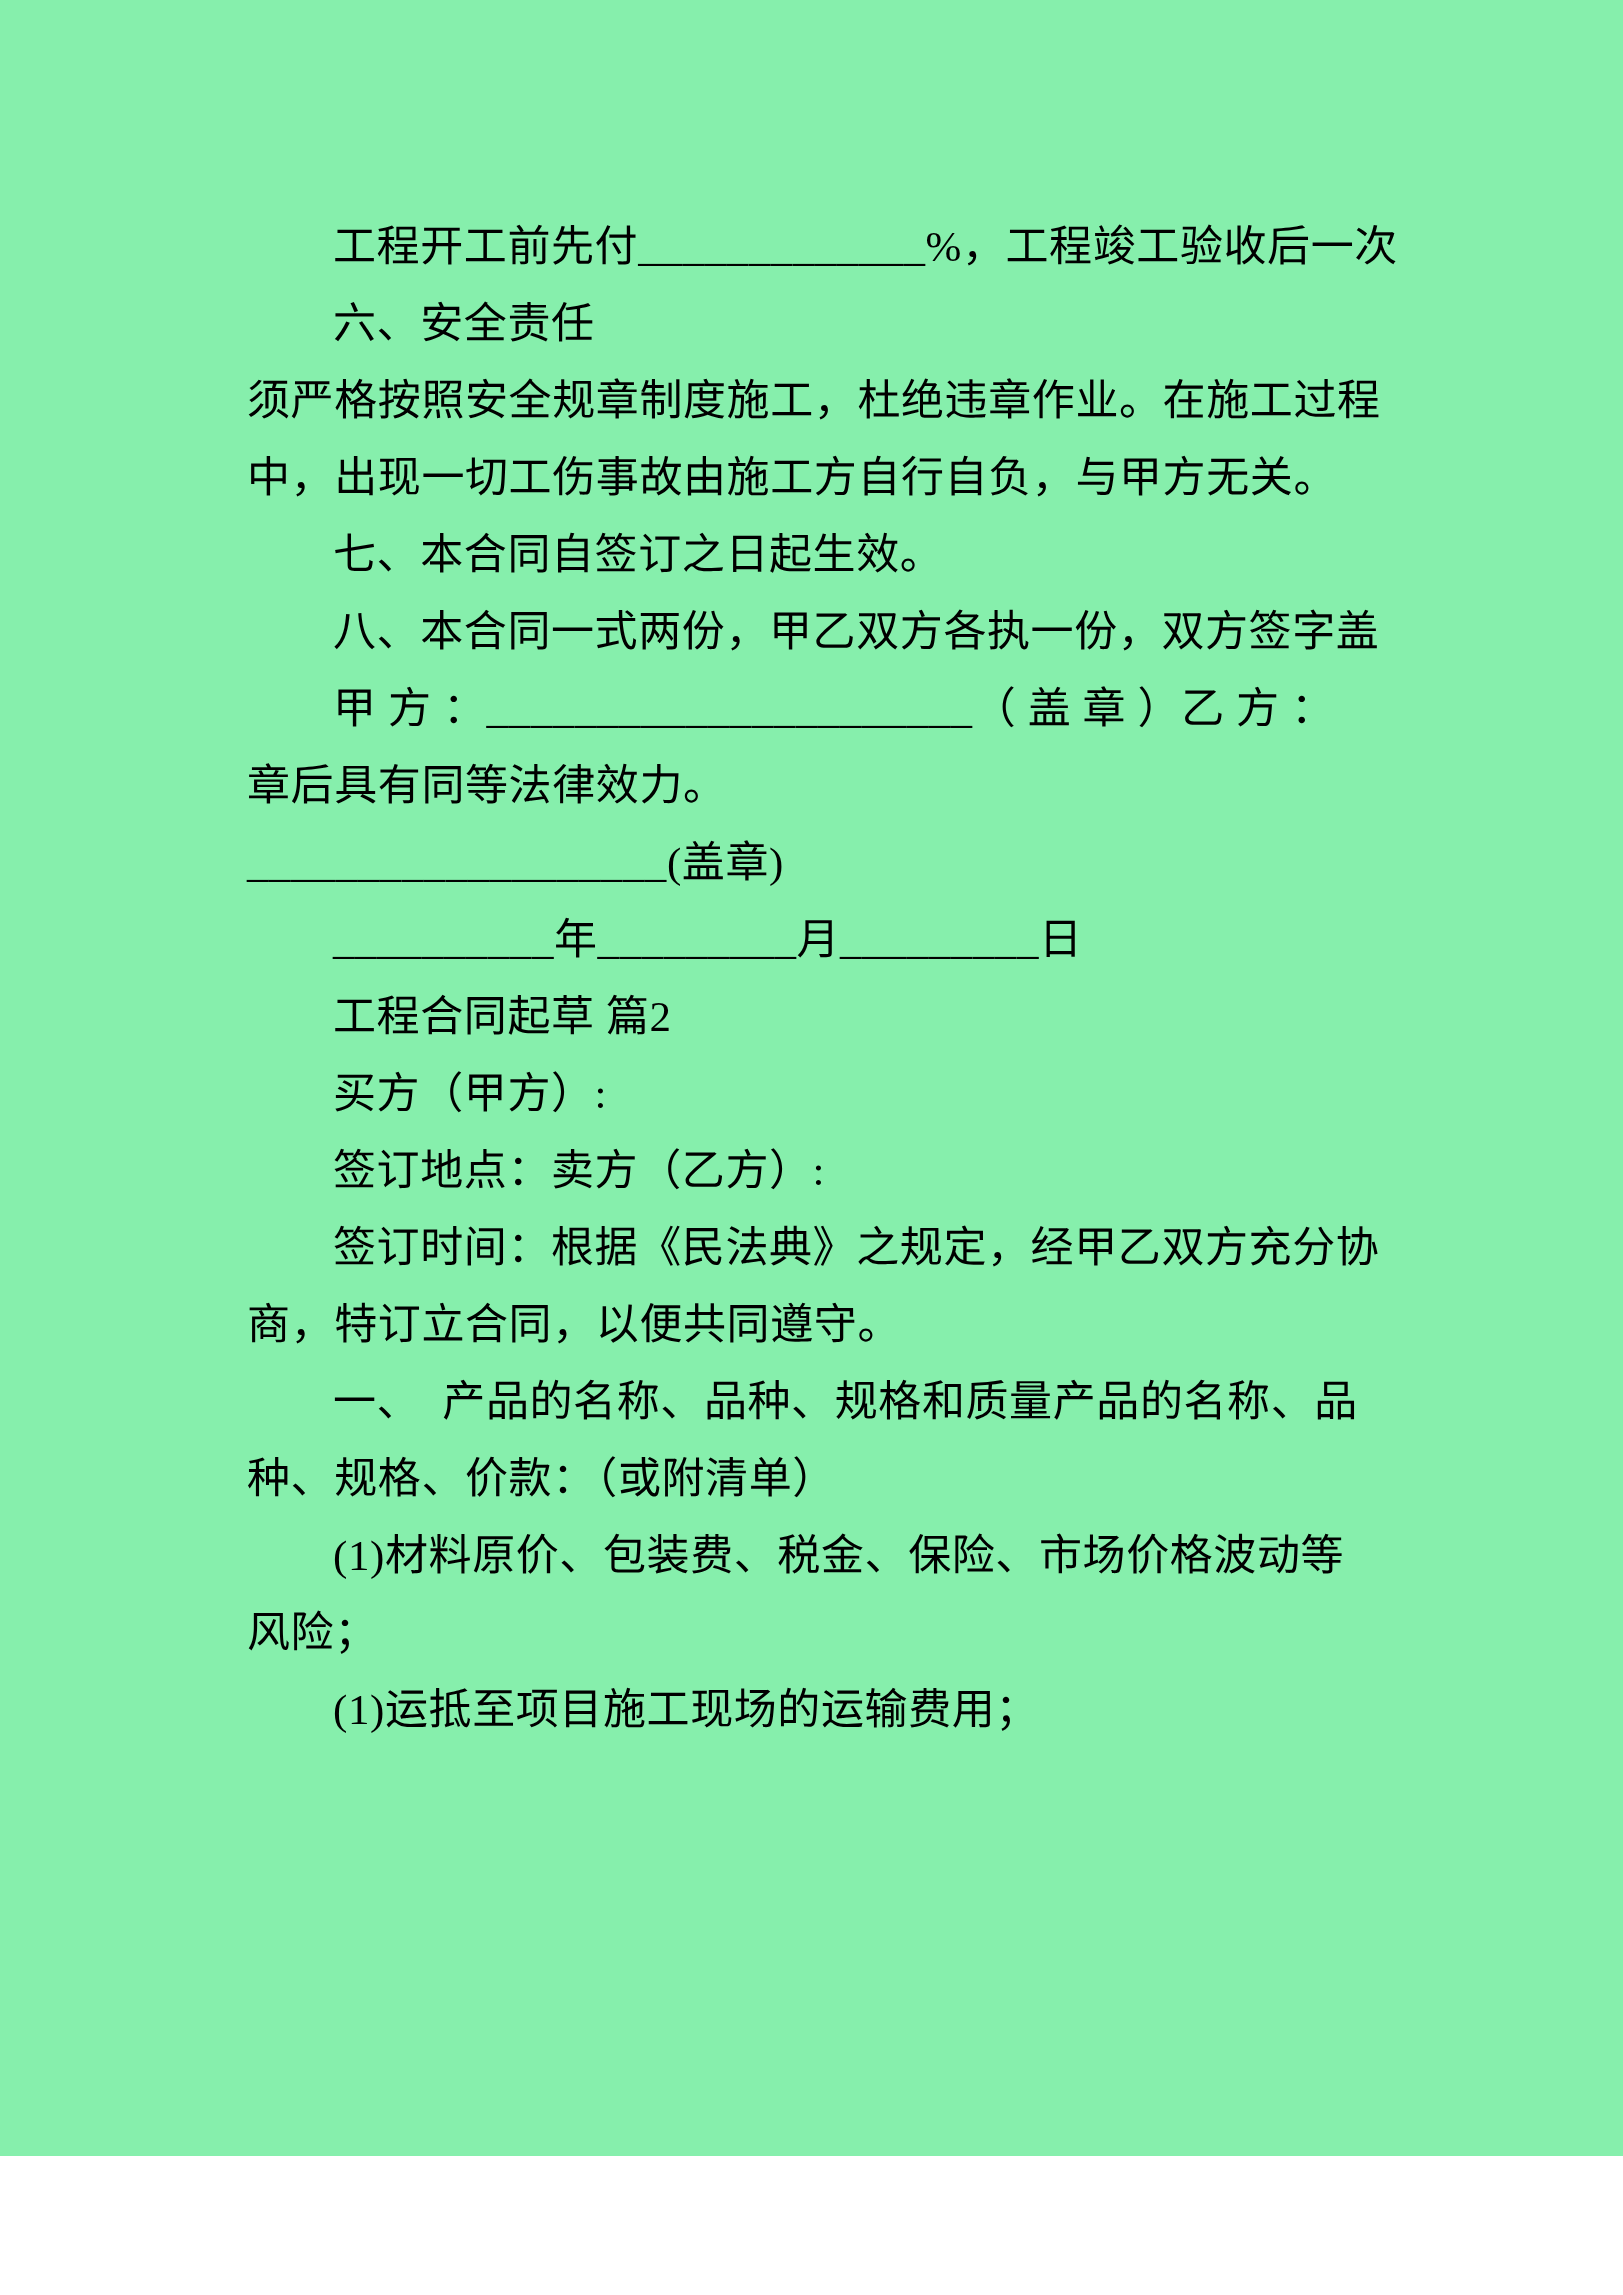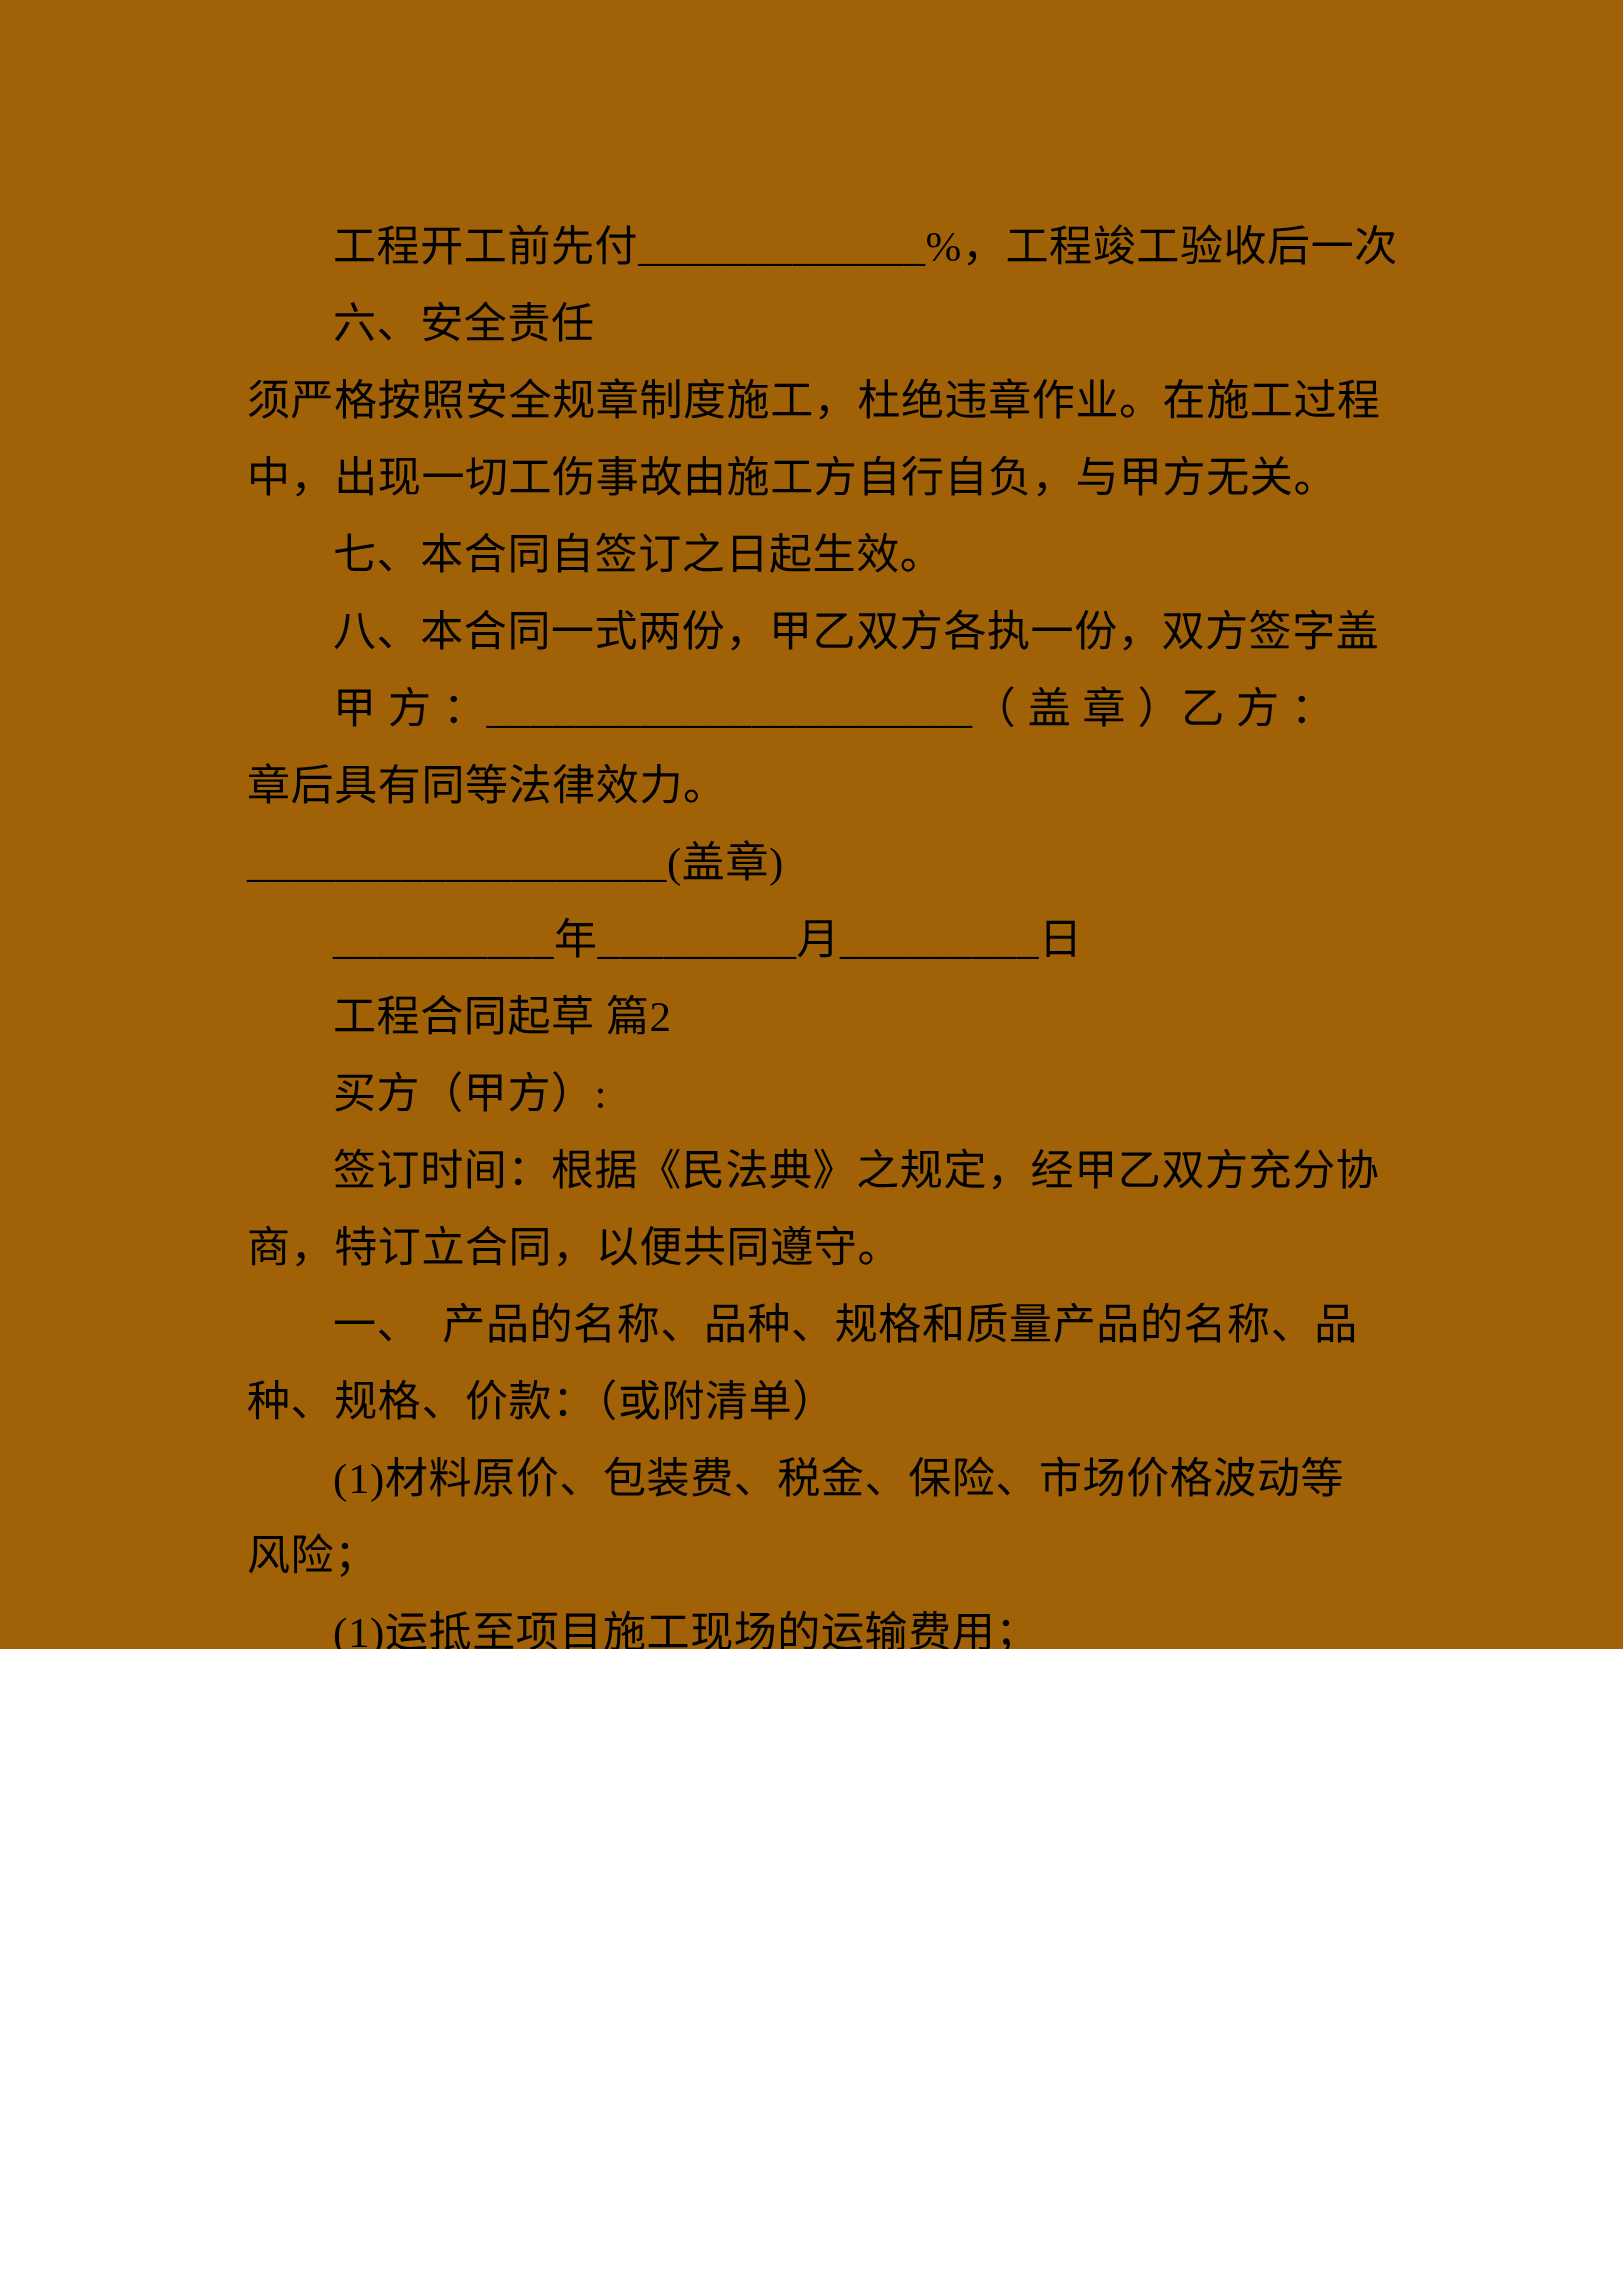--- a/index.html
+++ b/index.html
@@ -3,22 +3,22 @@
 <meta charset="utf-8">
 <style>
   html, body {
     margin: 0;
     padding: 0;
     background: #ffffff;
   }
   .page {
     position: relative;
     width: 1623px;
-    height: 1649px;
-    background: #a16207;
+    height: 2156px;
+    background: #86efac;
     overflow: hidden;
   }
   .doc-text-block {
     position: absolute;
     left: 247px;
     top: 208px;
     width: 1189px;
     font-family: "Liberation Serif", "DejaVu Serif", serif;
     font-size: 43px;
     line-height: 77px;
@@ -44,20 +44,21 @@
       <div class="doc-line">须严格按照安全规章制度施工，杜绝违章作业。在施工过程</div>
       <div class="doc-line">中，出现一切工伤事故由施工方自行自负，与甲方无关。</div>
       <div class="doc-line indent">七、本合同自签订之日起生效。</div>
       <div class="doc-line indent">八、本合同一式两份，甲乙双方各执一份，双方签字盖</div>
       <div class="doc-line indent">甲 方 ：______________________（ 盖 章 ）乙 方 ：</div>
       <div class="doc-line">章后具有同等法律效力。</div>
       <div class="doc-line">___________________(盖章)</div>
       <div class="doc-line indent">__________年_________月_________日</div>
       <div class="doc-line indent">工程合同起草 篇2</div>
       <div class="doc-line indent">买方（甲方）:</div>
+      <div class="doc-line indent">签订地点：卖方（乙方）:</div>
       <div class="doc-line indent">签订时间：根据《民法典》之规定，经甲乙双方充分协</div>
       <div class="doc-line">商，特订立合同，以便共同遵守。</div>
       <div class="doc-line indent">一、　产品的名称、品种、规格和质量产品的名称、品</div>
       <div class="doc-line">种、规格、价款：（或附清单）</div>
       <div class="doc-line indent">(1)材料原价、包装费、税金、保险、市场价格波动等</div>
       <div class="doc-line">风险；</div>
       <div class="doc-line indent">(1)运抵至项目施工现场的运输费用；</div>
     </div>
 </div>
 

